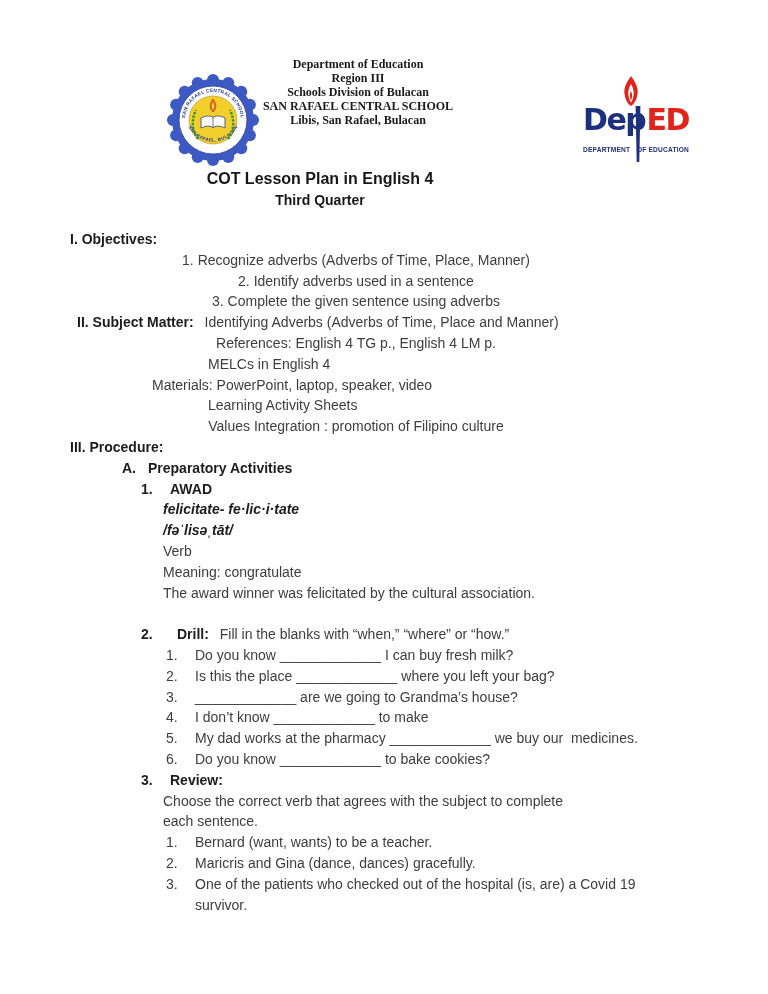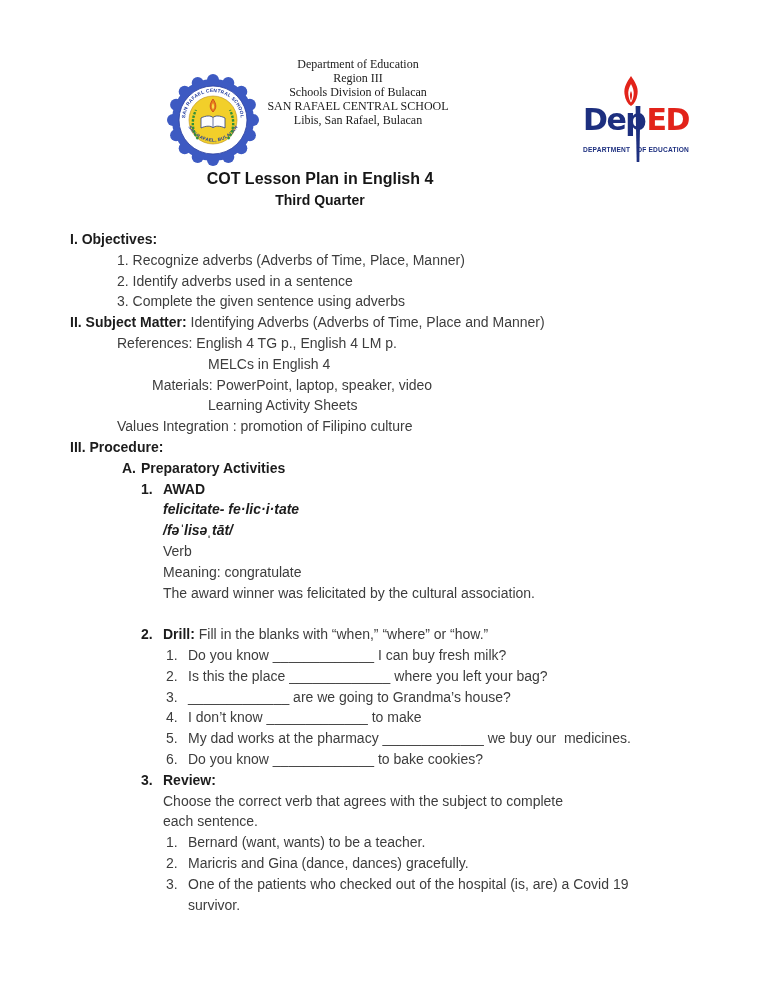--- a/index.html
+++ b/index.html
@@ -10,21 +10,21 @@
     overflow:hidden;
     font-family:"Liberation Sans","DejaVu Sans",sans-serif;
     color:#3d3d3d;
   }
   
   .seal{position:absolute;left:163px;top:72px;width:100px;height:98px;}
   .letterhead{
     position:absolute;left:0;top:57px;width:716px;
     text-align:center;
     font-family:"Liberation Serif","DejaVu Serif",serif;
-    font-weight:normal;color:#1a1a1a;
+    font-weight:bold;color:#1a1a1a;
     font-size:12px;line-height:14px;
   }
   .deped{position:absolute;left:583px;top:76px;width:106px;height:90px;}
   .deped .flame{position:absolute;left:37px;top:0;width:22px;height:32px;}
   .deped .word{position:absolute;left:0;top:24px;width:106px;height:40px;
     font-family:"DejaVu Sans",sans-serif;font-weight:bold;font-size:30px;
     letter-spacing:-1.5px;line-height:40px;}
   .deped .dep{position:absolute;left:0;top:0;color:#1d2f7f;}
   .deped .ed{position:absolute;right:0;top:0;color:#e2231a;}
   .deped .handle{position:absolute;left:52px;top:30px;width:6px;height:56px;
@@ -33,25 +33,25 @@
     display:flex;justify-content:space-between;
     font-size:6.6px;font-weight:bold;color:#1d2f7f;letter-spacing:0.2px;}
   
   .titleblock{position:absolute;left:0;top:168px;width:640px;text-align:center;color:#161616;}
   .title-main{font-size:16px;font-weight:bold;line-height:22px;}
   .title-sub{font-size:14px;font-weight:600;line-height:21px;}
   
   .docbody{position:absolute;left:0;top:229px;width:768px;font-size:14px;}
   .line{min-height:20.8px;line-height:20.8px;white-space:pre-wrap;padding-right:56px;}
   .row{display:flex;min-height:20.8px;line-height:20.8px;padding-right:56px;}
-  .t{white-space:pre-wrap;}
+  .t{white-space:pre-wrap;margin-left:7px;}
   .bold{font-weight:bold;color:#1c1c1c;}
   .bolditalic{font-weight:bold;font-style:italic;color:#1c1c1c;}
   .ind0{padding-left:70px;}
-  .ind1{padding-left:117px;}
+  .ind1{text-align:center;}
   .ind3{padding-left:163px;}
   .ind4{padding-left:152px;}
   .ind5{padding-left:208px;}
   .rowA{padding-left:122px;}
   .rowA .letter{flex:none;width:19px;}
   .row3{padding-left:141px;}
   .row3 .num{flex:none;width:22px;}
   .row4{padding-left:166px;}
   .row4 .num{flex:none;width:22px;}
   .w-limit{max-width:470px;white-space:pre-wrap;}

